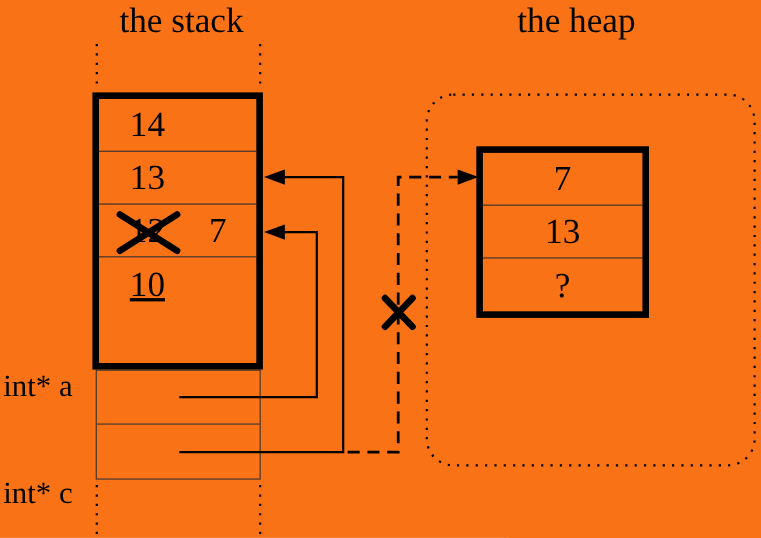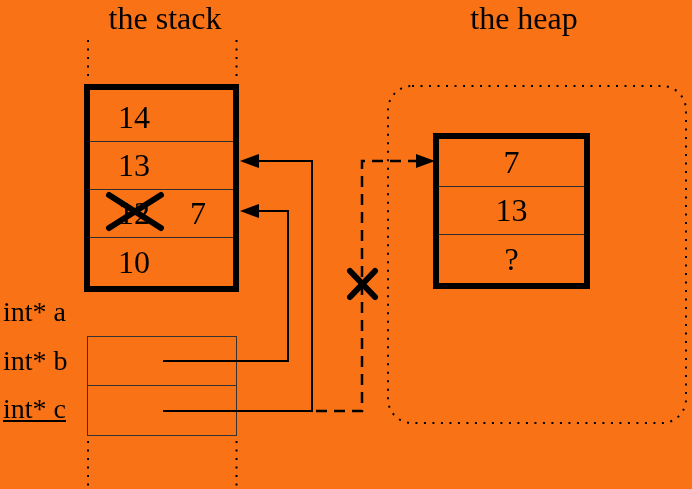--- a/index.html
+++ b/index.html
@@ -27,37 +27,36 @@
   }
   .title-stack { left: 165px; }
   .title-heap  { left: 524px; }
 
   
   .frame-box {
     position: absolute;
     left: 84px;
     top: 84px;
     width: 155px;
-    height: 208px;
+    height: 252px;
     border: 6px solid #000;
     box-sizing: border-box;
     display: flex;
     flex-direction: column;
-    justify-content: flex-end;
   }
   .frame-box .cell {
     height: 48px;
     box-sizing: border-box;
     display: flex;
     align-items: center;
     padding-left: 28px;
     border-bottom: 1.5px solid #2e2e2e;
     font-size: 32px;
   }
-  .frame-box .cell:last-child { border-bottom: none; }
+  .frame-box .cell:last-child { border-bottom: none; text-decoration: underline; }
   .cell .num { display: inline-block; }
   .cell .new-num { margin-left: 40px; }
 
   
   .ptr-rows {
     position: absolute;
     left: 87px;
     top: 336px;
     width: 150px;
     height: 100px;
@@ -73,24 +72,25 @@
   }
   .ptr-rows .ptr-row:last-child { border-bottom: none; }
 
   
   .var-label {
     position: absolute;
     left: 3px;
     font-size: 28px;
     line-height: 32px;
     white-space: nowrap;
+    margin-top: 40px;
   }
   .var-a { top: 296px; }
   .var-b { top: 345px; }
-  .var-c { top: 393px; text-decoration: underline; }
+  .var-c { top: 393px; }
 
   
   .heap-box {
     position: absolute;
     left: 433px;
     top: 133px;
     width: 157px;
     height: 156px;
     border: 6px solid #000;
     box-sizing: border-box;
@@ -138,21 +138,20 @@
       <span class="num">10</span>
     </div>
   </div>
 
   <div class="ptr-rows">
     <div class="ptr-row"></div>
     <div class="ptr-row"></div>
   </div>
 
   <div class="var-label var-a">int* a</div>
-  <div class="var-label var-b">int* b</div>
   <div class="var-label var-c">int* c</div>
 
   <div class="heap-box">
     <div class="cell">
       <span class="num">7</span>
     </div>
     <div class="cell">
       <span class="num">13</span>
     </div>
     <div class="cell">

